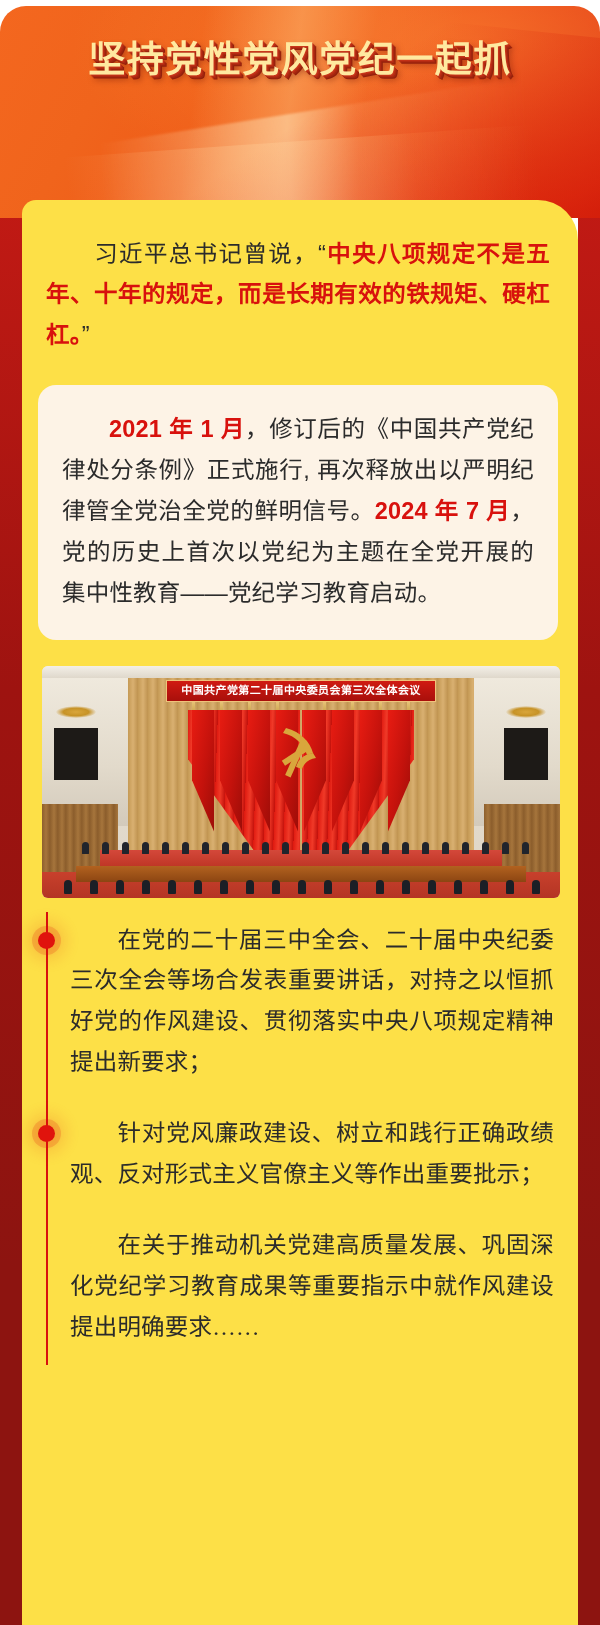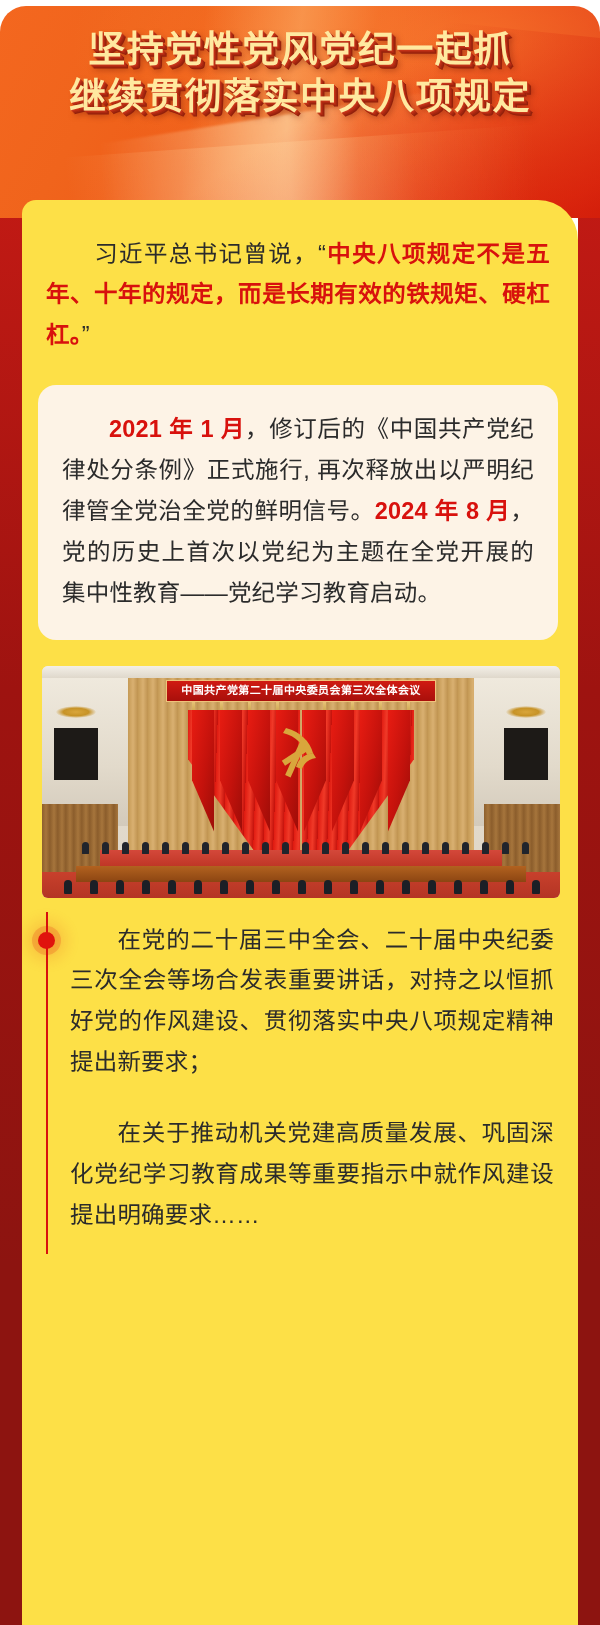--- a/index.html
+++ b/index.html
@@ -81,21 +81,21 @@
     bottom: -22%;
     width: 120%;
     height: 60%;
     background: linear-gradient(88deg, rgba(255,160,80,0.0) 10%, rgba(255,205,150,0.40) 40%, rgba(255,160,90,0.12) 58%, rgba(255,255,255,0) 75%);
     transform: rotate(-4deg);
   }
 
   .title-block {
     position: absolute;
     left: 0; right: 0;
-    top: 26px;
+    top: 36px;
     text-align: center;
     z-index: 3;
   }
   .title-line {
     font-family: "Liberation Serif", "DejaVu Serif", serif;
     font-weight: bold;
     font-size: 37px;
     letter-spacing: 1.5px;
     line-height: 1.28;
     color: #ffe9a0;
@@ -293,20 +293,21 @@
     position: absolute;
     left: 24px;
     top: -8px;
     width: 2px;
     bottom: 26px;
     background: #d8110d;
   }
   .tl-item {
     position: relative;
     margin-bottom: 30px;
+    font-family: Liberation Serif, serif;
   }
   .tl-item:last-child { margin-bottom: 0; }
   .tl-dot {
     position: absolute;
     left: -32px;
     top: 12px;
     width: 17px;
     height: 17px;
     border-radius: 50%;
     background: #e0130d;
@@ -330,31 +331,30 @@
   <div class="rail rail-right"></div>
 
   <div class="header">
     <div class="swoosh-a"></div>
     <div class="swoosh-b"></div>
     <div class="swoosh-c"></div>
     <div class="swoosh-d"></div>
   </div>
   <div class="title-block">
     <div class="title-line">坚持党性党风党纪一起抓</div>
-    <div class="title-line">继续贯彻落实中央八项规定</div>
   </div>
 
   <div class="card">
 
     <div class="quote-block">
       <span class="indent"></span><span>习近平总书记曾说，</span><span class="q-mark">“</span><span class="q-red">中央八项规定不是五年、十年的规定，而是长期有效的铁规矩、硬杠杠。</span><span class="q-mark">”</span>
     </div>
 
     <div class="cream-box">
-      <span class="indent"></span><span class="c-red">2021 年 1 月</span><span>，修订后的《中国共产党纪律处分条例》正式施行, 再次释放出以严明纪律管全党治全党的鲜明信号。</span><span class="c-red">2024 年 8 月</span><span>，党的历史上首次以党纪为主题在全党开展的集中性教育——党纪学习教育启动。</span>
+      <span class="indent"></span><span class="c-red">2021 年 1 月</span><span>，修订后的《中国共产党纪律处分条例》正式施行, 再次释放出以严明纪律管全党治全党的鲜明信号。</span><span class="c-red">2024 年 7 月</span><span>，党的历史上首次以党纪为主题在全党开展的集中性教育——党纪学习教育启动。</span>
     </div>
 
 
     <div class="photo-wrap">
       <div class="photo">
         <div class="ph-ceiling"></div>
         <div class="ph-wall-l"></div>
         <div class="ph-wall-r"></div>
         <div class="ph-backdrop"></div>
         <div class="ph-dark-l"></div>
@@ -453,20 +453,24 @@
 
     <div class="timeline">
       <div class="tl-line"></div>
 
       <div class="tl-item">
         <div class="tl-dot"></div>
         <div class="tl-text"><span class="indent"></span><span>在党的二十届三中全会、二十届中央纪委三次全会等场合发表重要讲话，对持之以恒抓好党的作风建设、贯彻落实中央八项规定精神提出新要求；</span></div>
       </div>
 
 
+      <div class="tl-item">
+        <div class="tl-dot"></div>
+        <div class="tl-text"><span class="indent"></span><span>针对党风廉政建设、树立和践行正确政绩观、反对形式主义官僚主义等作出重要批示；</span></div>
+      </div>
 
       <div class="tl-item">
         <div class="tl-text"><span class="indent"></span><span>在关于推动机关党建高质量发展、巩固深化党纪学习教育成果等重要指示中就作风建设提出明确要求……</span></div>
       </div>
     </div>
 
   </div>
 </div>
 
 </body></html>

